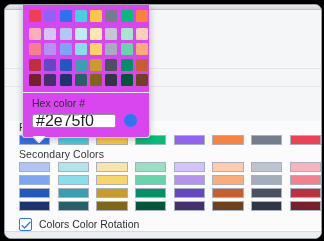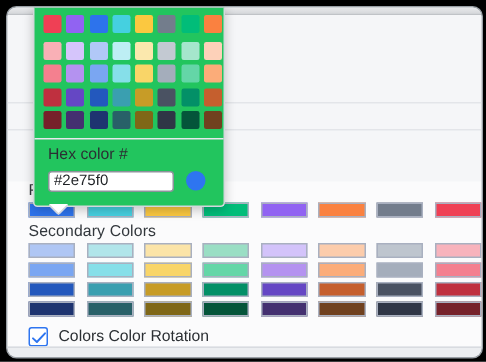--- a/index.html
+++ b/index.html
@@ -70,21 +70,21 @@
 
   
   .bottombar{
     position:absolute;left:0;bottom:0;width:100%;height:6px;
     background:#eceef1;border-top:1px solid #d8dbe0;
   }
 
   
   .popup{
     position:absolute;left:17px;top:0px;width:126px;
-    background:#22c55e;
+    background:#d946ef;
     border:1px solid #d4d7dc;
     border-top:none;
     border-radius:0 0 3px 3px;
     box-shadow:0 2px 7px rgba(0,0,0,0.22);
     z-index:20;
   }
   .pal{
     padding:5px 0 4px 0;
   }
   .pal-row{
@@ -99,21 +99,21 @@
   .hex-label{
     font-size:10.5px;color:#2b2f33;margin:3px 0 4px 9px;line-height:13px;
   }
   .hex-row{
     display:flex;align-items:center;gap:8px;margin:0 0 9px 9px;
   }
   .hex-input{
     width:84px;height:14px;box-sizing:border-box;
     border:1px solid #8d939b;border-radius:2.5px;background:#fff;
     font-family:"Liberation Sans", sans-serif;
-    font-size:10px;color:#1d2024;
+    font-size:16px;color:#1d2024;
     padding:0 3px;line-height:12px;
     outline:none;
   }
   .hex-dot{
     width:13px;height:13px;border-radius:50%;flex:none;
   }
   .tail{
     position:absolute;left:10px;bottom:-6px;
     width:12px;height:7px;
     overflow:hidden;

